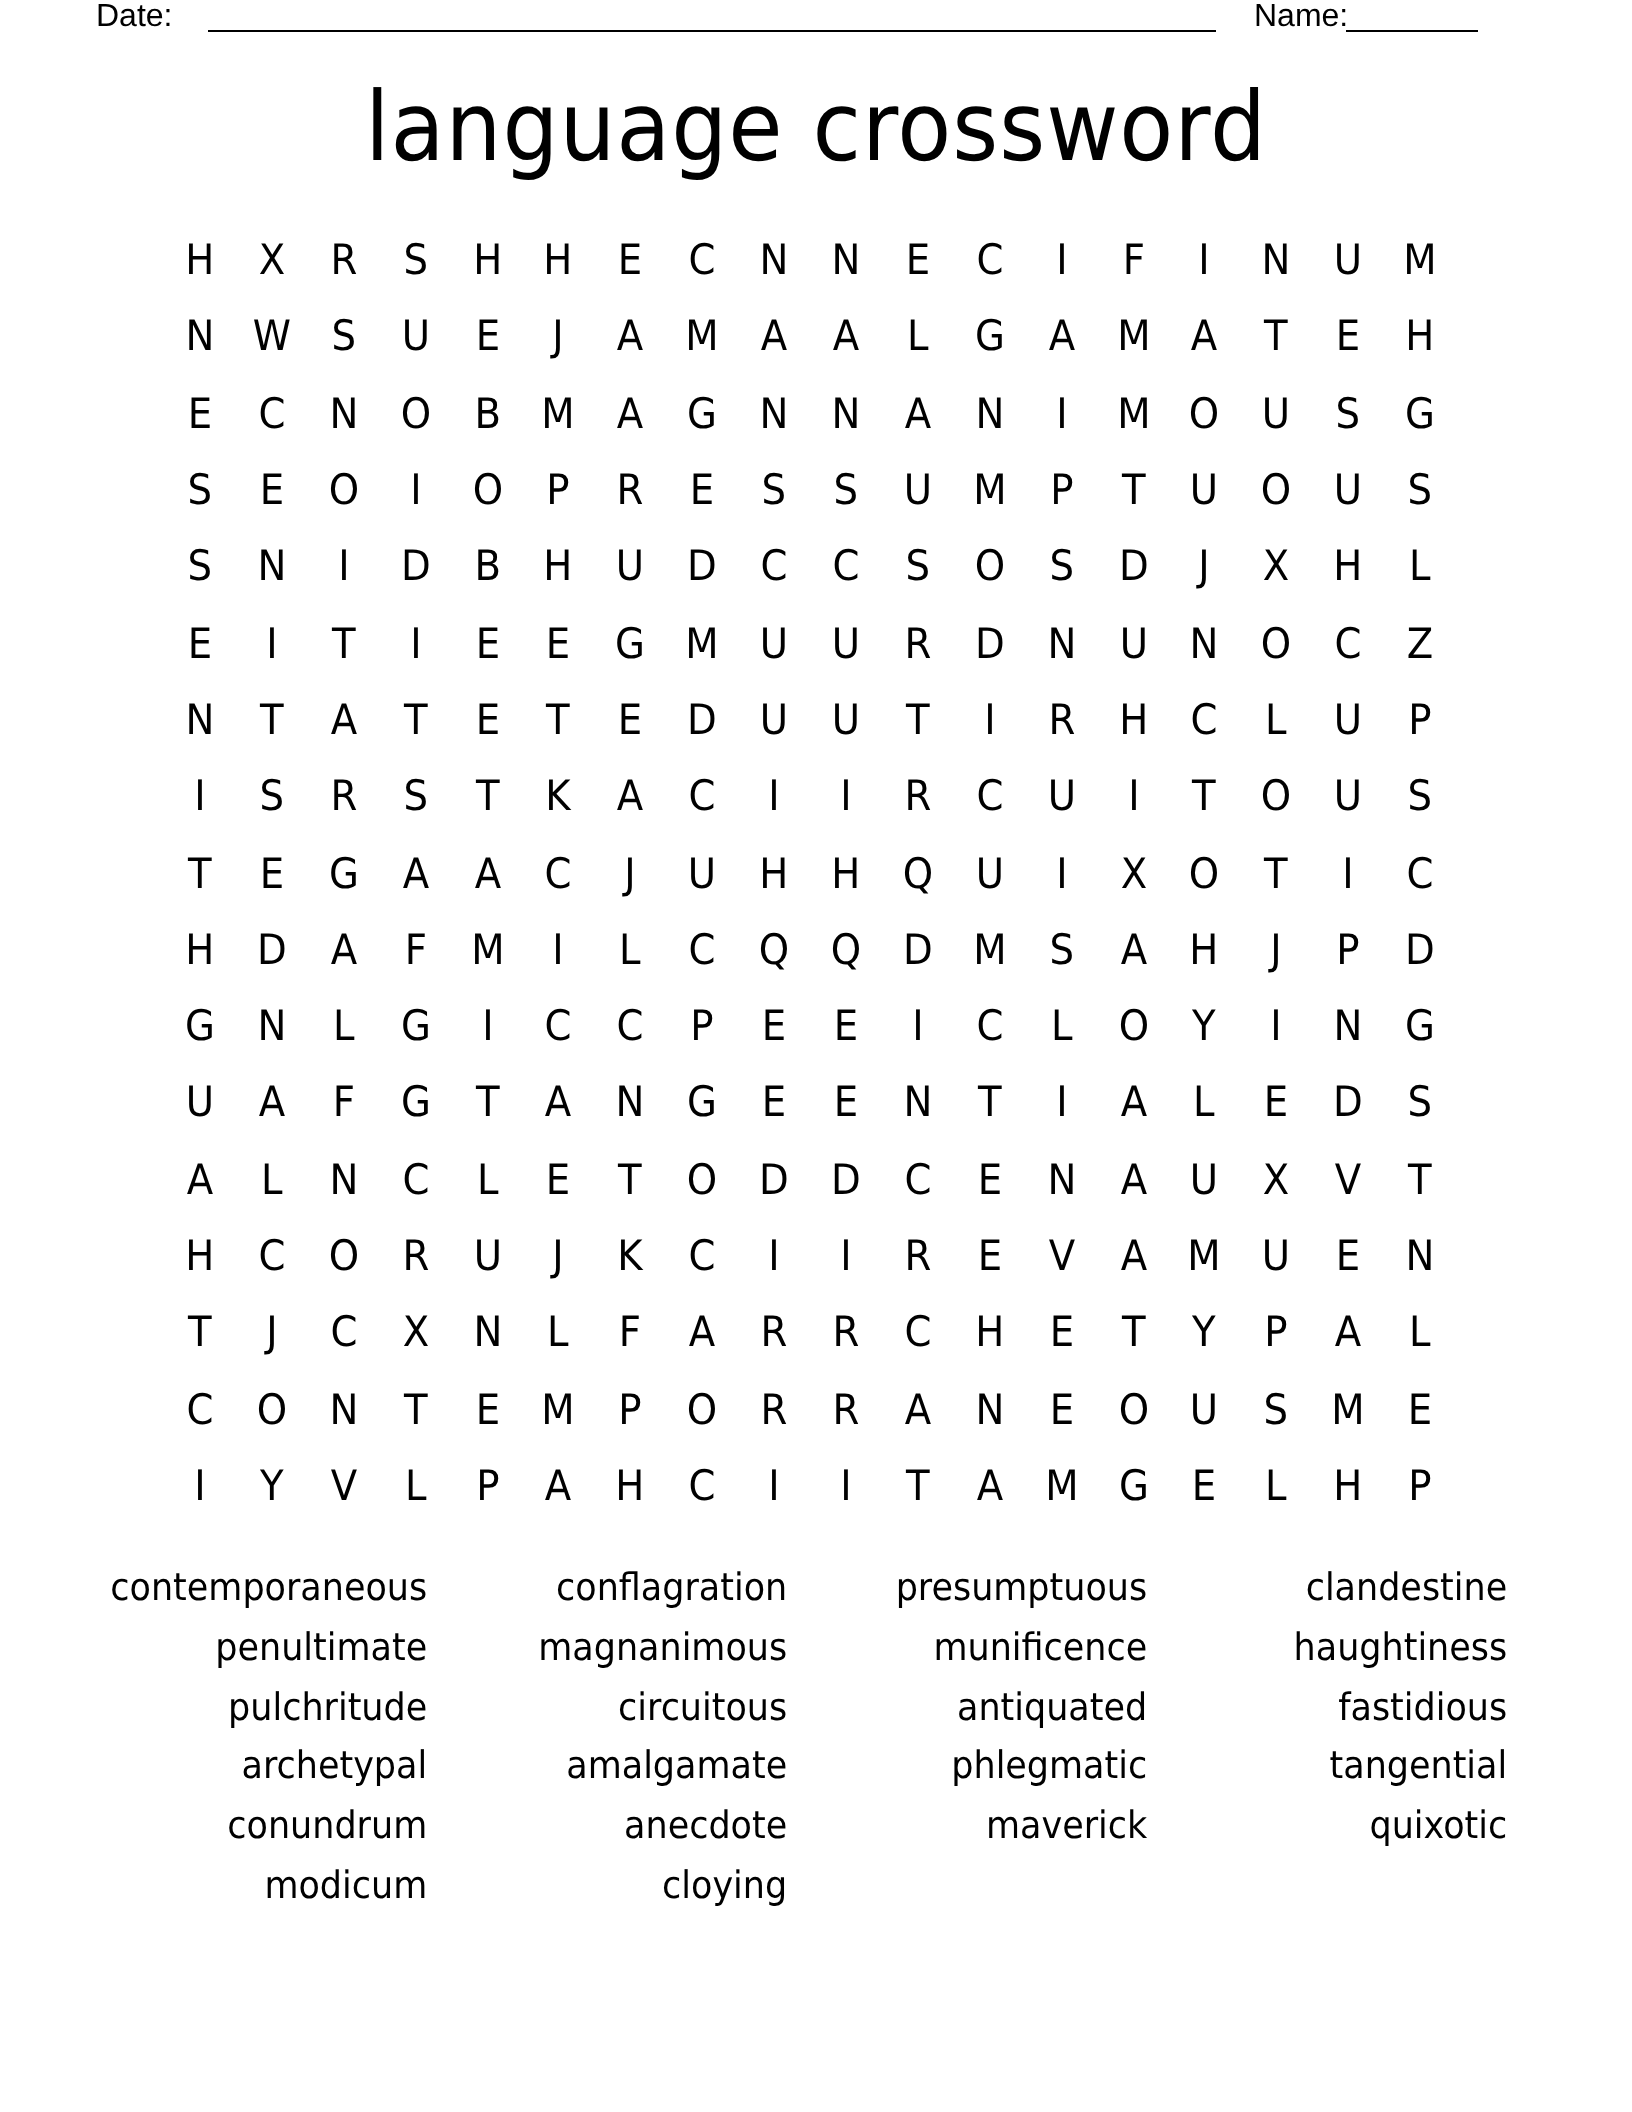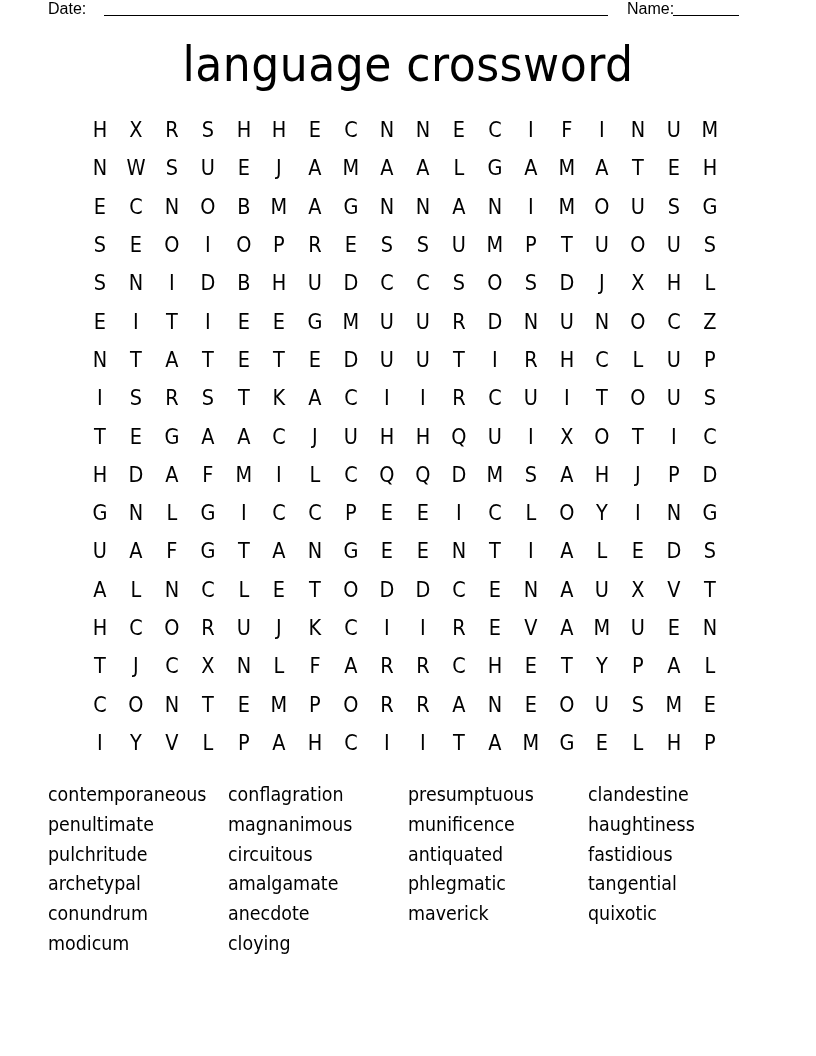--- a/index.html
+++ b/index.html
@@ -75,20 +75,21 @@
     .word-list {
       position: absolute;
       top: 780px;
       left: 48px;
       width: 720px;
       display: grid;
       grid-template-columns: 180px 180px 180px 180px;
       grid-auto-rows: 29.8px;
       grid-auto-flow: column;
       grid-template-rows: repeat(6, 29.8px);
+      text-align: right;
     }
     .word {
       font-family: "DejaVu Sans", sans-serif;
       font-size: 19px;
       line-height: 28px;
       white-space: nowrap;
       transform-origin: left center;
       transform: scaleX(0.92);
     }
   </style>

